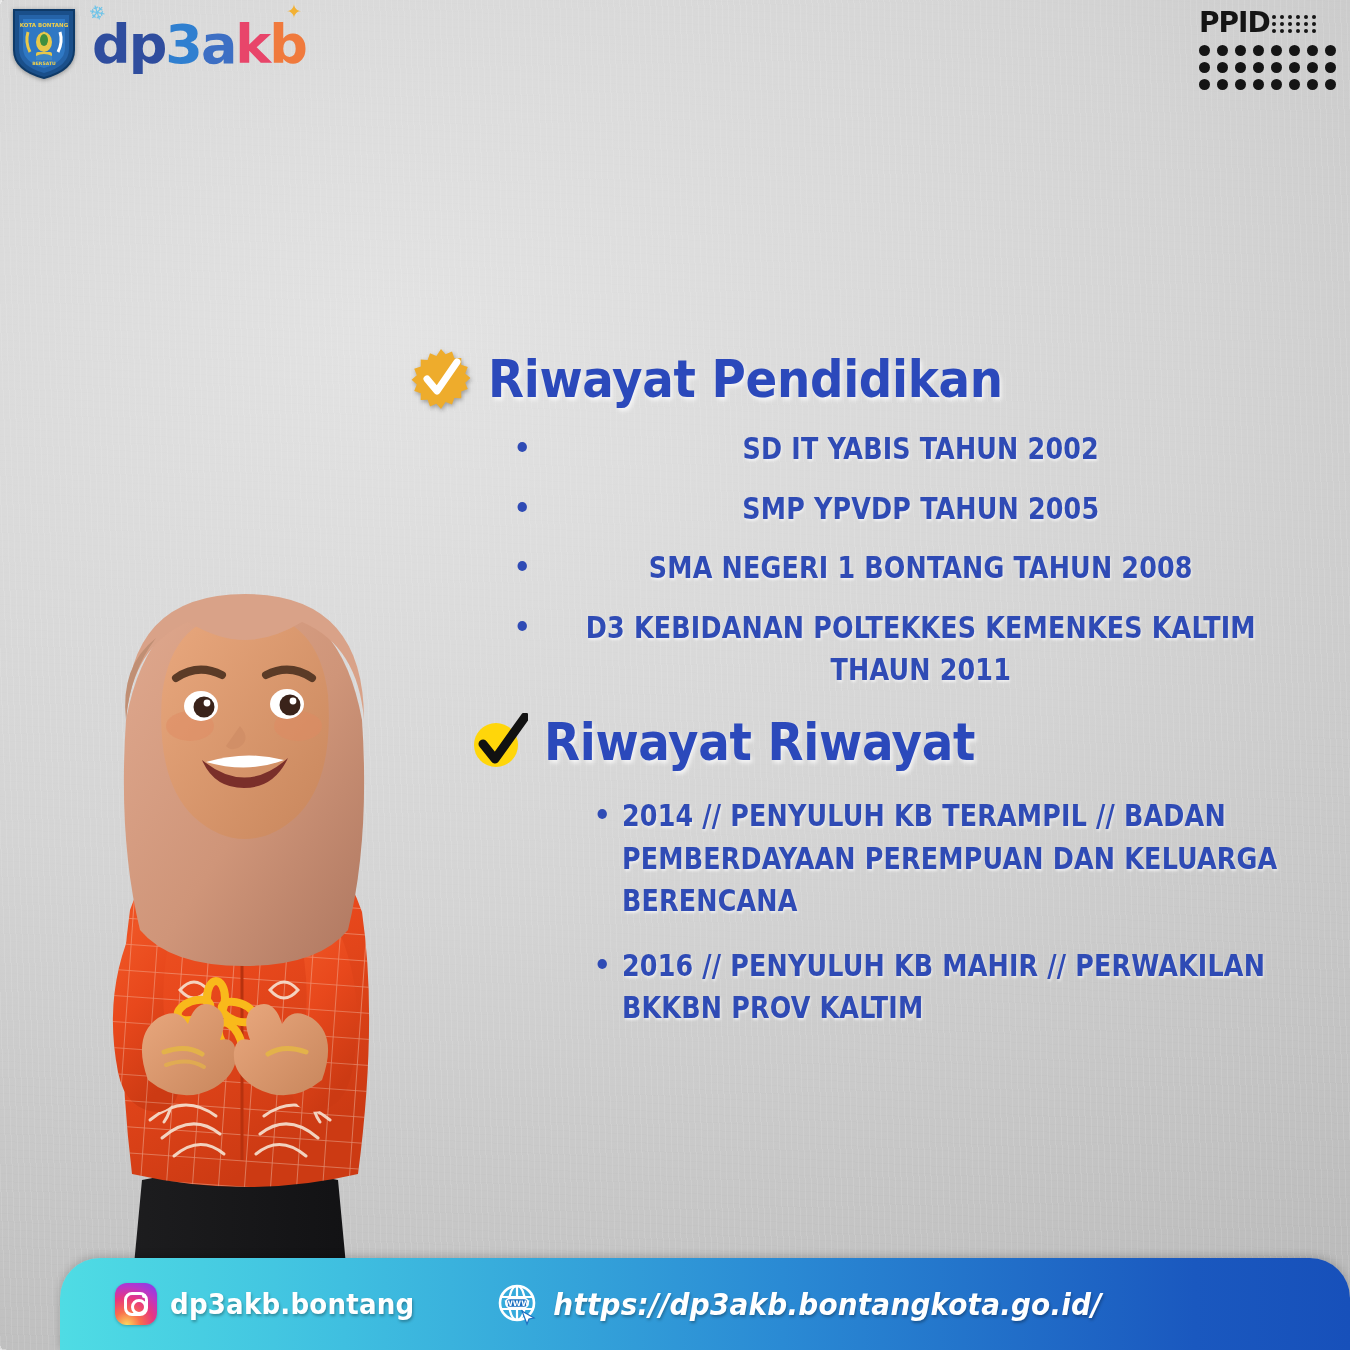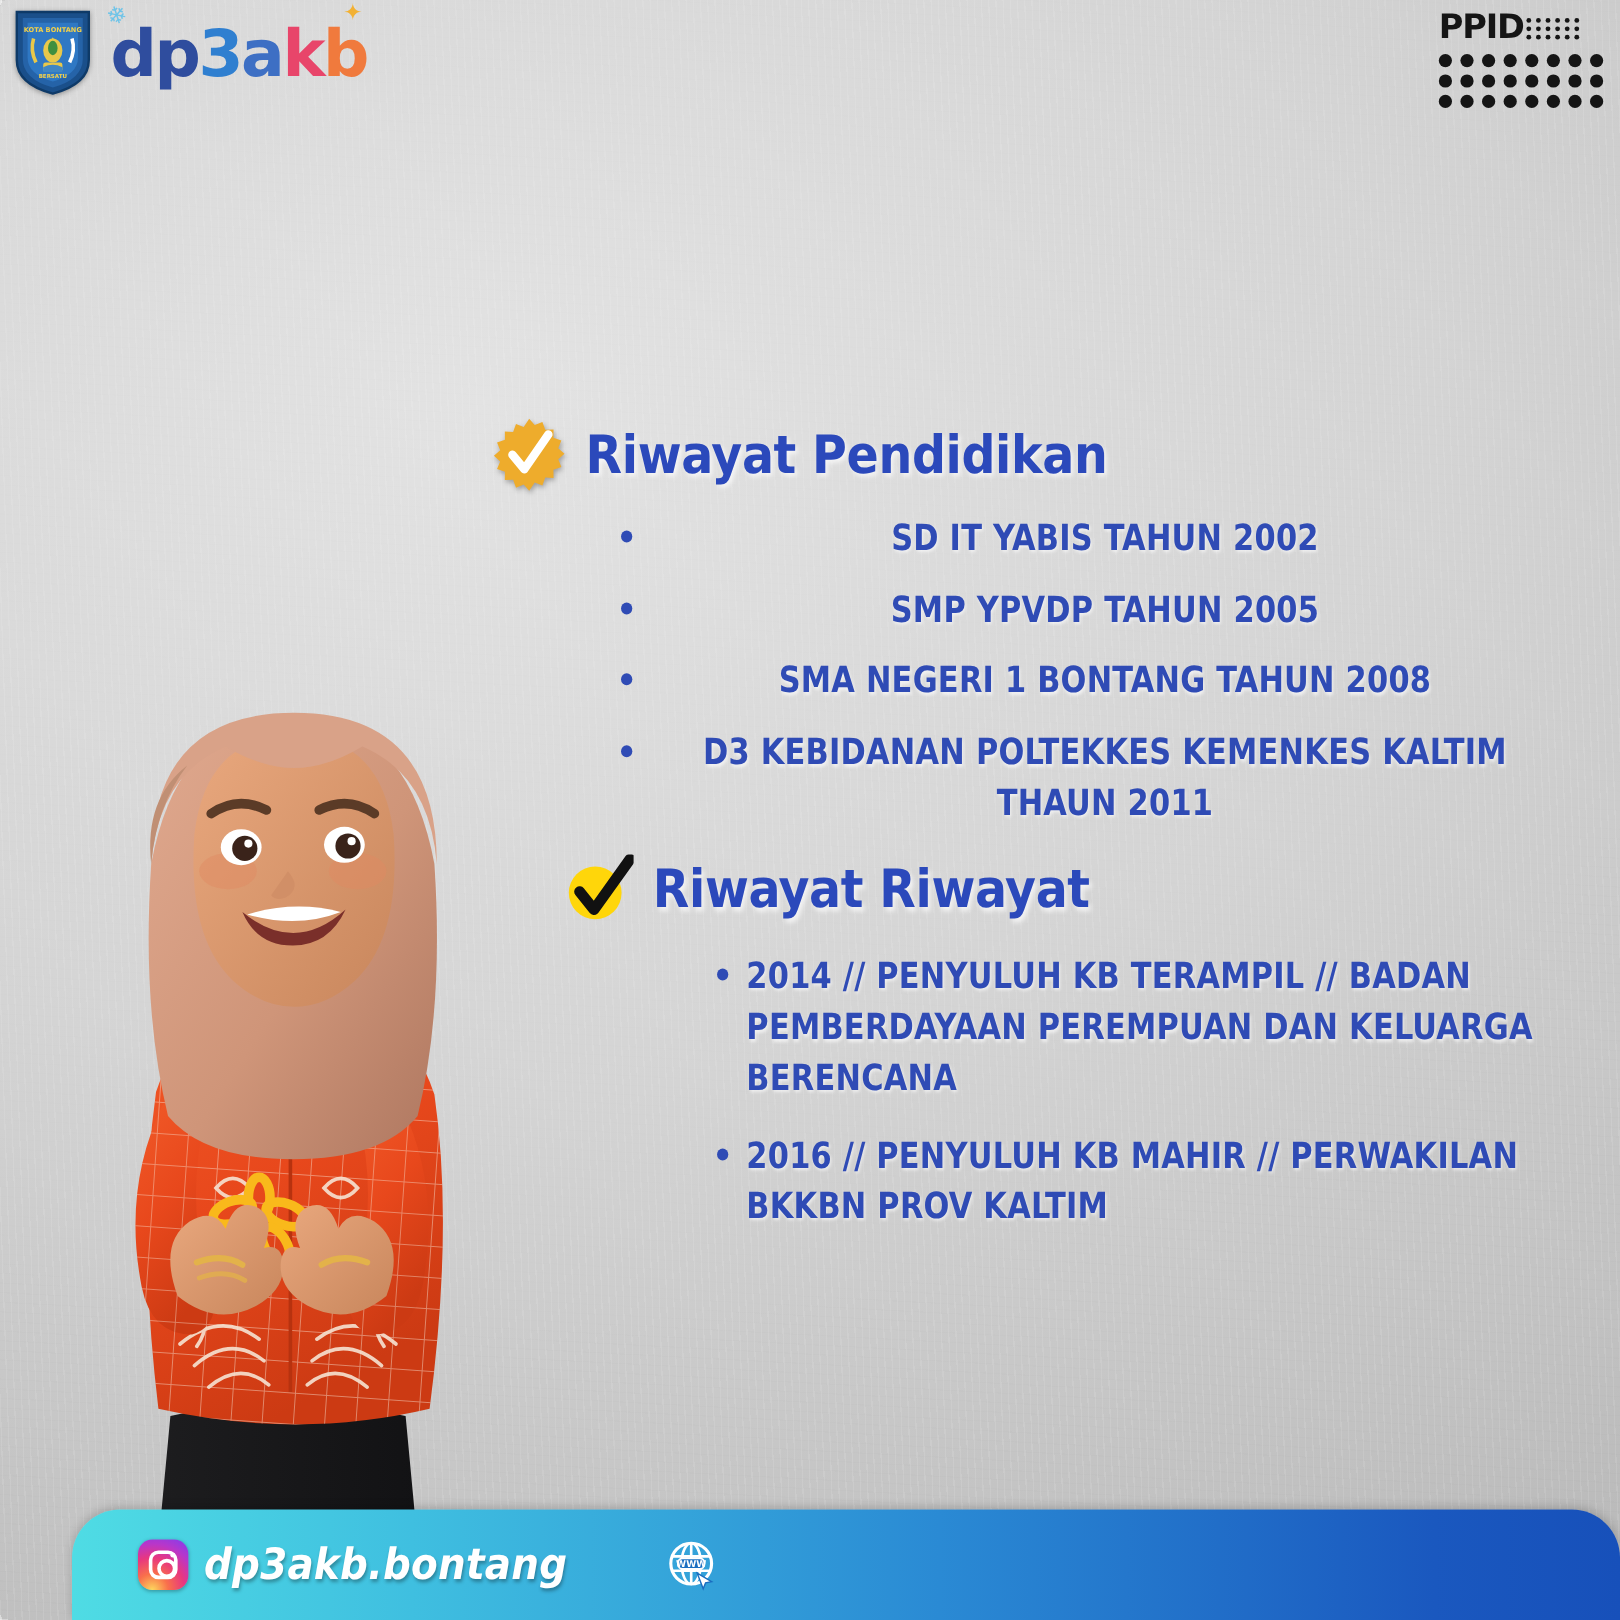--- a/index.html
+++ b/index.html
@@ -76,21 +76,21 @@
   }
 
   
   .section{ position:absolute; z-index:5; }
   .sec-edu{ left:410px; top:348px; }
   .sec-job{ left:470px; top:712px; }
 
   .sec-head{ display:flex; align-items:center; gap:16px; }
   .sec-title{
     font-family:"DejaVu Sans Condensed","Liberation Sans Narrow","Liberation Sans", sans-serif;
-    font-weight:bold; font-size:44px; color:#2b49bb; letter-spacing:-.3px;
+    font-weight:bold; font-size:52px; color:#2b49bb; letter-spacing:-.3px;
     text-shadow:2px 3px 4px rgba(255,255,255,.75);
   }
   .badge-star{ width:62px; height:62px; position:relative; flex:0 0 auto; filter:drop-shadow(1px 2px 2px rgba(0,0,0,.3)); }
   .badge-circ{ width:58px; height:58px; position:relative; flex:0 0 auto; }
 
   ul.bullets{ list-style:none; margin-top:18px; }
   ul.bullets li{
     position:relative; padding-left:34px; margin-bottom:17px;
     font-family:"DejaVu Sans Condensed","Liberation Sans Narrow","Liberation Sans", sans-serif;
     font-weight:bold; font-size:30px; color:#2f4bb5; letter-spacing:.2px; line-height:1.42;
@@ -113,23 +113,22 @@
   .footer{
     position:absolute; left:60px; right:0px; bottom:0; height:92px; z-index:8;
     background:linear-gradient(90deg,#4fdce4 0%, #3fbfe0 22%, #2a8ad4 56%, #1a58bf 88%, #1750ba 100%);
     border-radius:40px 40px 0 0;
     display:flex; align-items:center; padding-left:55px; gap:18px;
     box-shadow:0 -2px 8px rgba(0,0,0,.18);
   }
   .f-item{ display:flex; align-items:center; gap:13px; }
   .f-text{
     font-family:"DejaVu Sans Condensed","Liberation Sans Narrow","Liberation Sans", sans-serif;
-    font-weight:bold; font-size:36px; color:#ffffff; letter-spacing:.2px;
+    font-weight:bold; font-size:29px; color:#ffffff; letter-spacing:.2px;
     text-shadow:1px 2px 3px rgba(0,0,0,.30);
-    font-style:italic;
   }
   .f-url{ font-style:italic; font-size:31px; }
   .ig-icon{ width:42px; height:42px; border-radius:12px;
     background:radial-gradient(circle at 28% 100%, #fdd85d 0%, #f9704b 26%, #e8377f 52%, #b936c9 74%, #7b3ff2 100%);
     display:flex; align-items:center; justify-content:center; flex:0 0 auto;
     box-shadow:0 1px 3px rgba(0,0,0,.25);}
   .ig-inner{ width:24px; height:24px; border:3px solid #fff; border-radius:8px; position:relative;}
   .ig-inner::before{ content:""; position:absolute; left:4px; top:4px; width:10px; height:10px;
     border:3px solid #fff; border-radius:50%;}
   .ig-inner::after{ content:""; position:absolute; right:-1px; top:-1px; width:4px; height:4px;
@@ -371,17 +370,18 @@
       <span class="globe-icon">
         <svg width="44" height="44" viewBox="0 0 44 44">
           <circle cx="21" cy="21" r="17" fill="none" stroke="#fff" stroke-width="2.6"></circle>
           <ellipse cx="21" cy="21" rx="8" ry="17" fill="none" stroke="#fff" stroke-width="2.2"></ellipse>
           <path d="M4.5 15 H37.5 M4.5 27 H37.5 M21 4 V38" stroke="#fff" stroke-width="2.2" fill="none"></path>
           <rect x="10" y="16.5" width="22" height="9" rx="4" fill="#1a6ec0" stroke="#fff" stroke-width="1.6"></rect>
           <text x="21" y="23.6" font-size="7.6" fill="#fff" text-anchor="middle" font-family="DejaVu Sans, sans-serif" font-weight="bold">WWW</text>
           <path d="M26 29 l12 7 -5 1 -2 5z" fill="#fff" stroke="#1a6ec0" stroke-width="1.2"></path>
         </svg>
       </span>
+      <span class="f-text f-url">https://dp3akb.bontangkota.go.id/</span>
     </div>
 
   </div>
 
 </div>
 
 </body></html>

